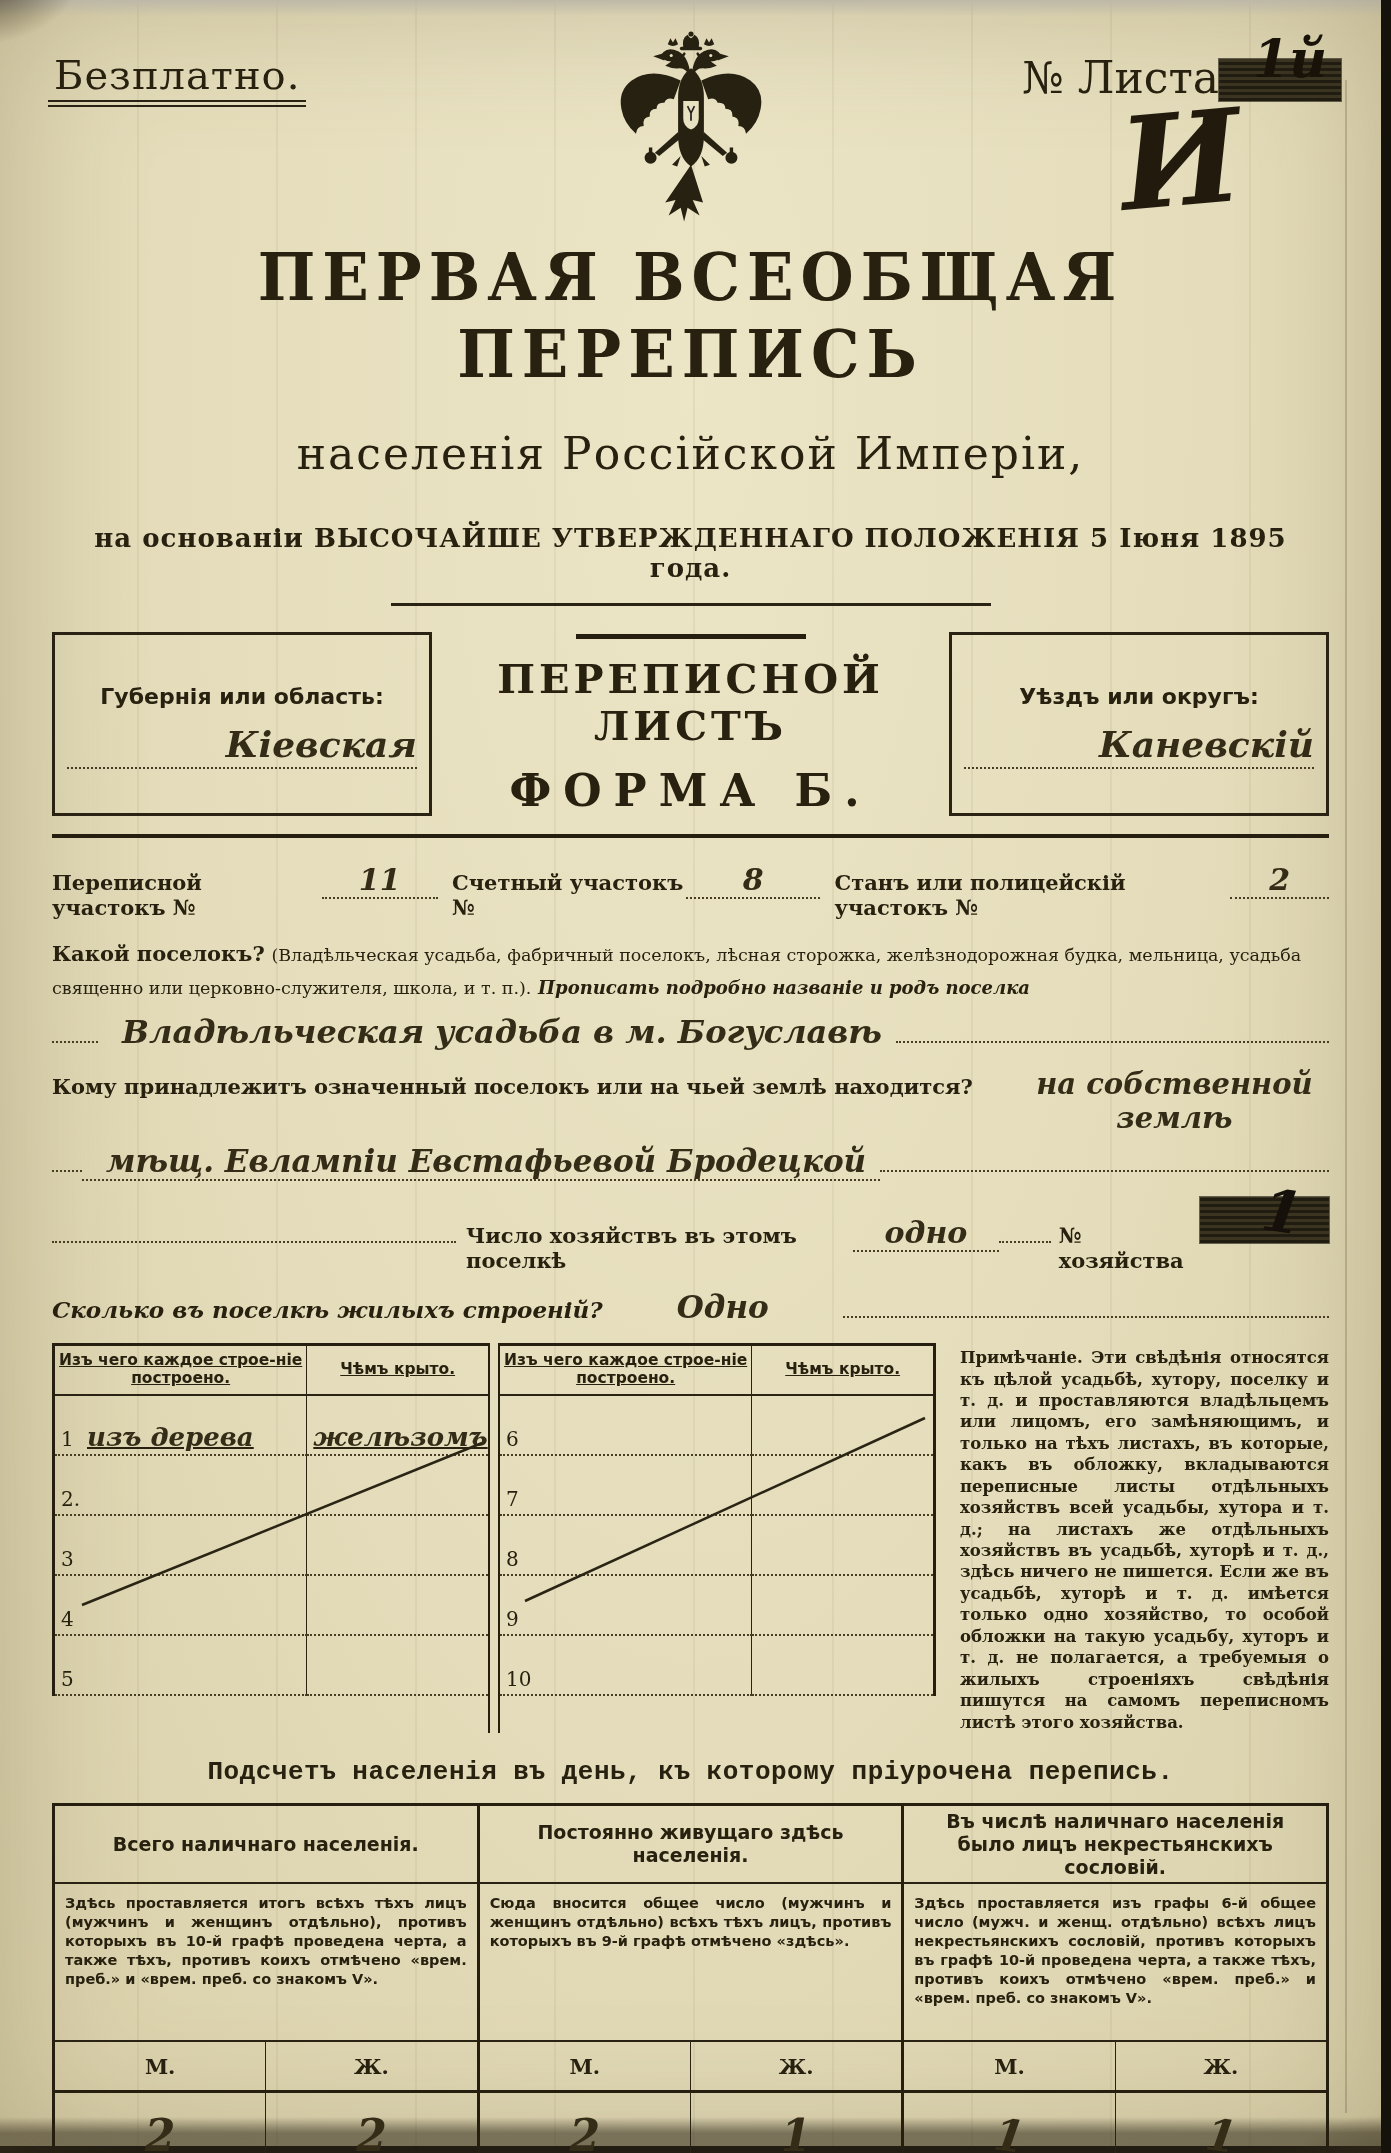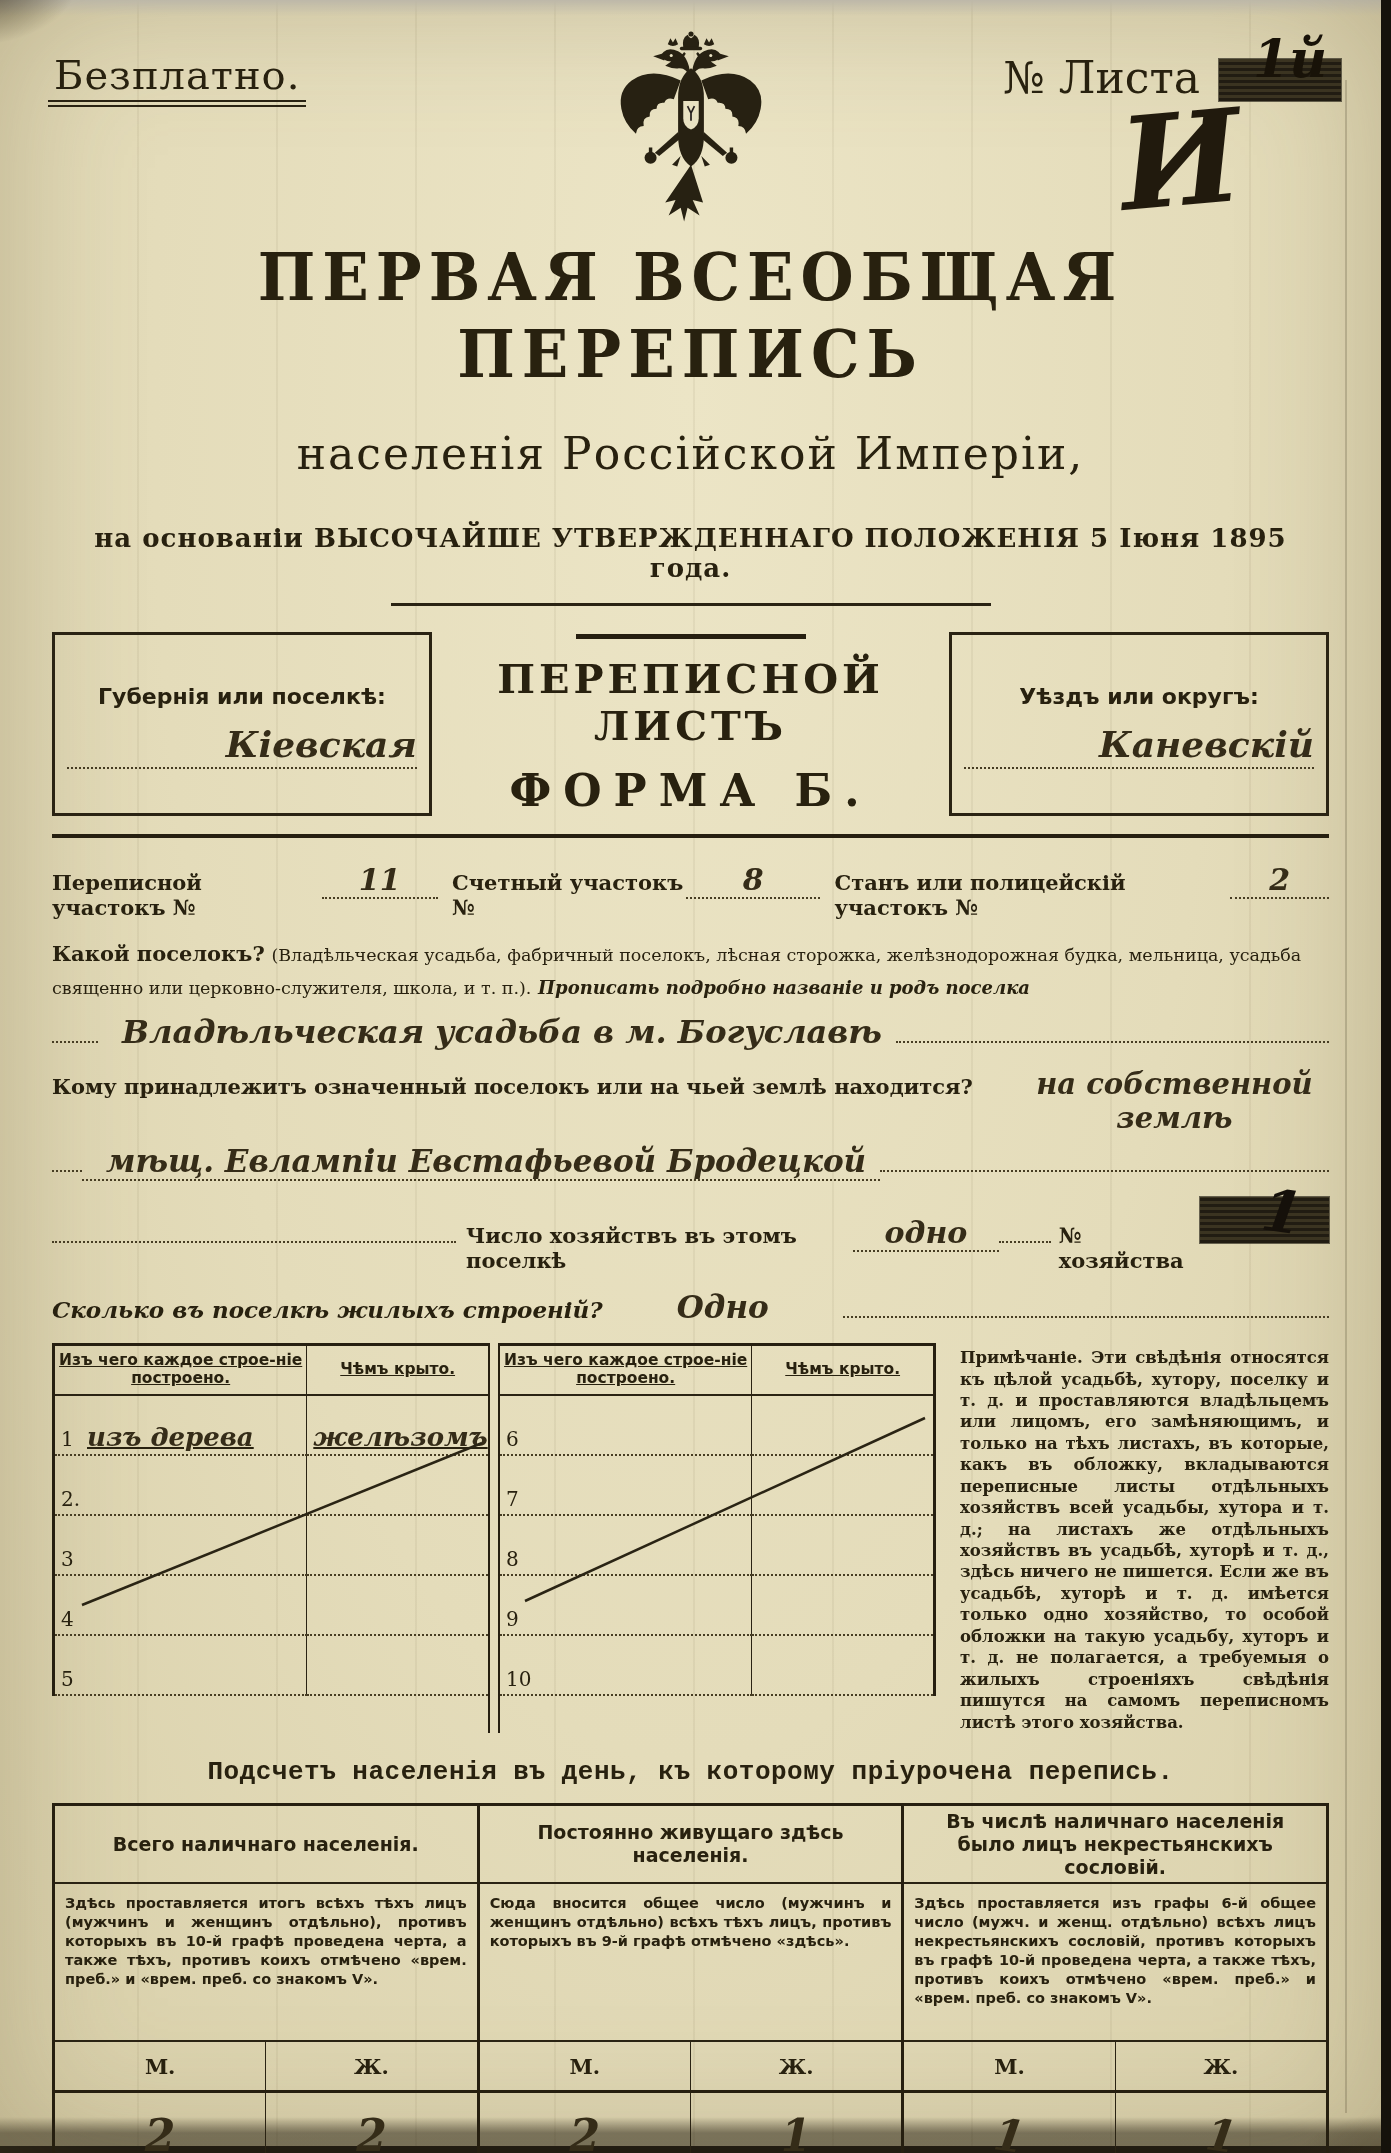--- a/index.html
+++ b/index.html
@@ -20,21 +20,21 @@
   .content{padding:0 52px;position:relative;}
 
   
   .topband{position:relative;height:238px;}
   .free{position:absolute;left:48px;top:52px;font-size:40px;letter-spacing:1px;
         border-bottom:7px double #2a2313;padding:0 6px 2px 6px;}
   .eagle-wrap{position:absolute;left:50%;transform:translateX(-50%);top:28px;}
   .sheetno{position:absolute;right:40px;top:52px;font-size:44px;white-space:nowrap;}
   .redact{display:inline-block;position:relative;width:122px;height:42px;vertical-align:-8px;
      background:repeating-linear-gradient(0deg,#211c12 0 3px,#3b3421 3px 6px);
-     box-shadow:0 0 0 1px rgba(20,16,8,.6);margin-left:19px;}
+     box-shadow:0 0 0 1px rgba(20,16,8,.6);}
   .redact .hw-over{position:absolute;left:34px;top:-26px;font-size:52px;line-height:1;color:#181208;}
   .bigmark{position:absolute;right:140px;top:96px;font-size:128px;line-height:1;
      font-style:italic;font-weight:700;color:#211a0d;transform:rotate(-5deg);}
 
   .hw{font-family:"DejaVu Serif",serif;font-style:italic;font-weight:700;color:#352c18;}
 
   
   .t1{text-align:center;font-size:61px;font-weight:700;letter-spacing:7px;
       transform:scaleY(1.08);margin-top:6px;}
   .t2{text-align:center;font-size:44px;letter-spacing:2px;margin-top:42px;}
@@ -164,21 +164,21 @@
 
   <div class="content">
 
     <div class="t1">ПЕРВАЯ ВСЕОБЩАЯ ПЕРЕПИСЬ</div>
     <div class="t2">населенія Россійской Имперіи,</div>
     <div class="t3">на основаніи ВЫСОЧАЙШЕ УТВЕРЖДЕННАГО ПОЛОЖЕНІЯ 5 Іюня 1895 года.</div>
     <div class="rule-a"></div>
 
     <div class="fheader">
       <div class="fbox">
-        <div class="lbl">Губернія или поселкѣ:</div>
+        <div class="lbl">Губернія или область:</div>
         <div class="val hw">Кіевская</div>
       </div>
       <div class="fcenter">
         <div class="rule-b"></div>
         <div class="fc1">ПЕРЕПИСНОЙ ЛИСТЪ</div>
         <div class="fc2">ФОРМА Б.</div>
       </div>
       <div class="fbox">
         <div class="lbl">Уѣздъ или округъ:</div>
         <div class="val hw">Каневскій</div>

